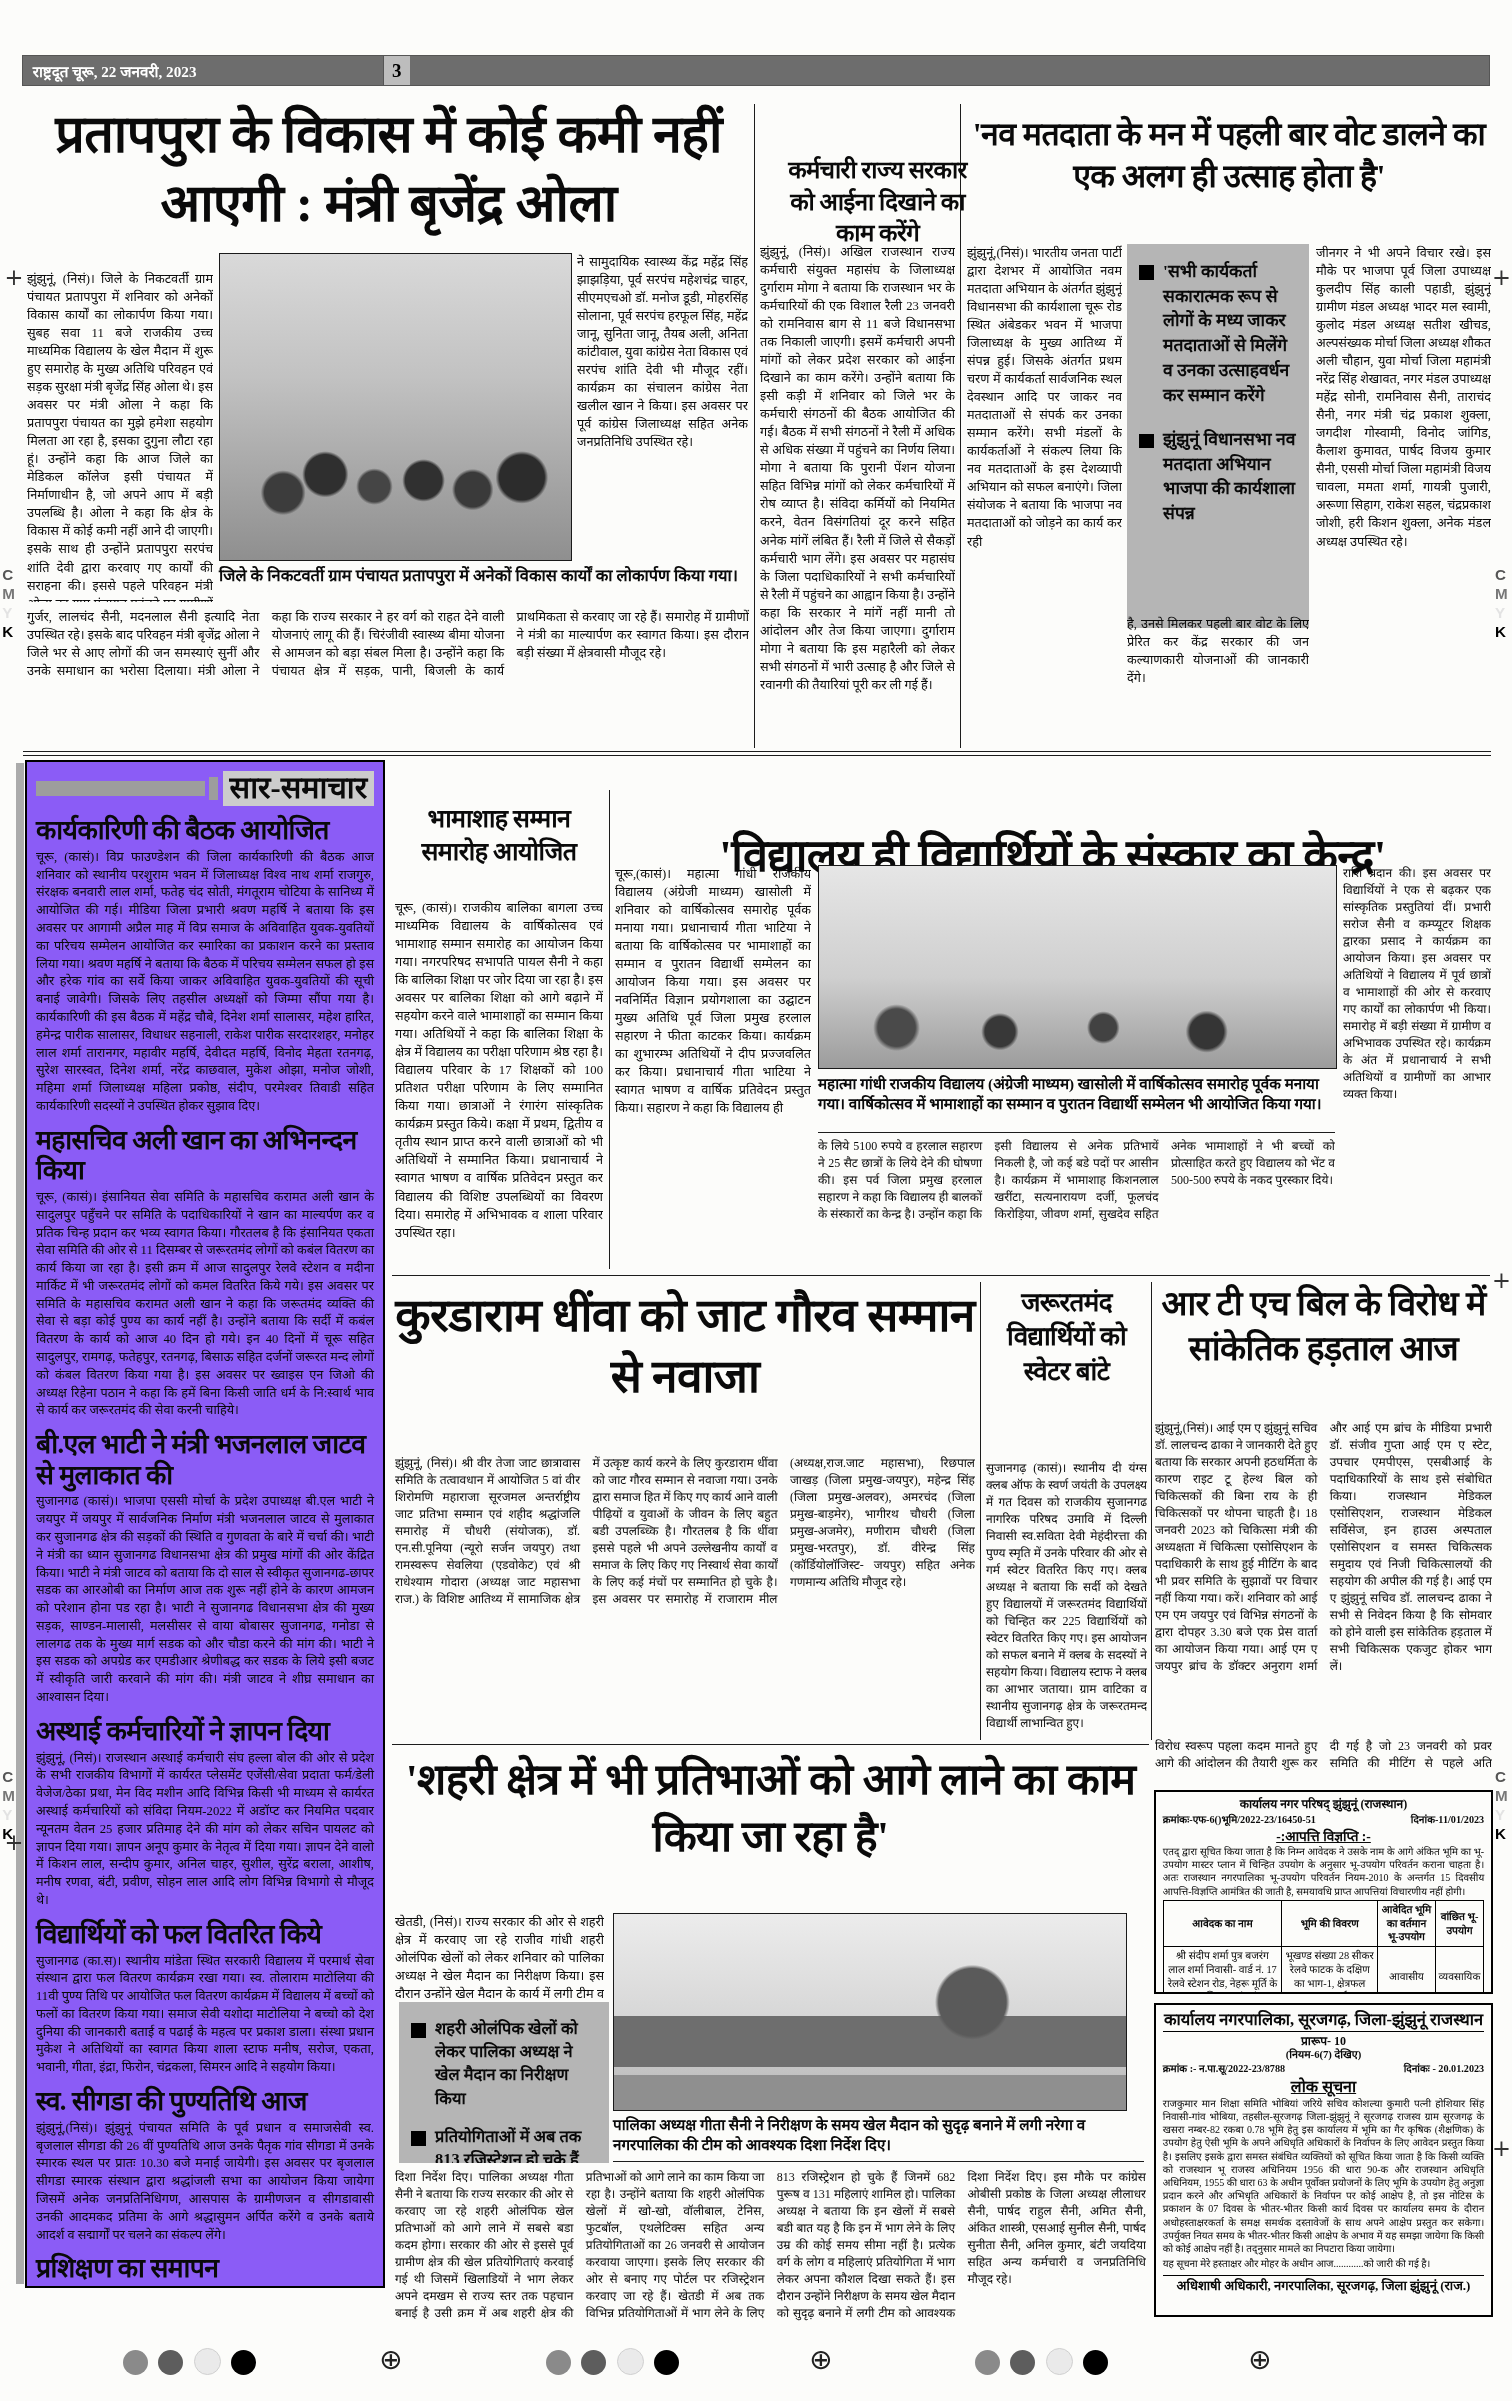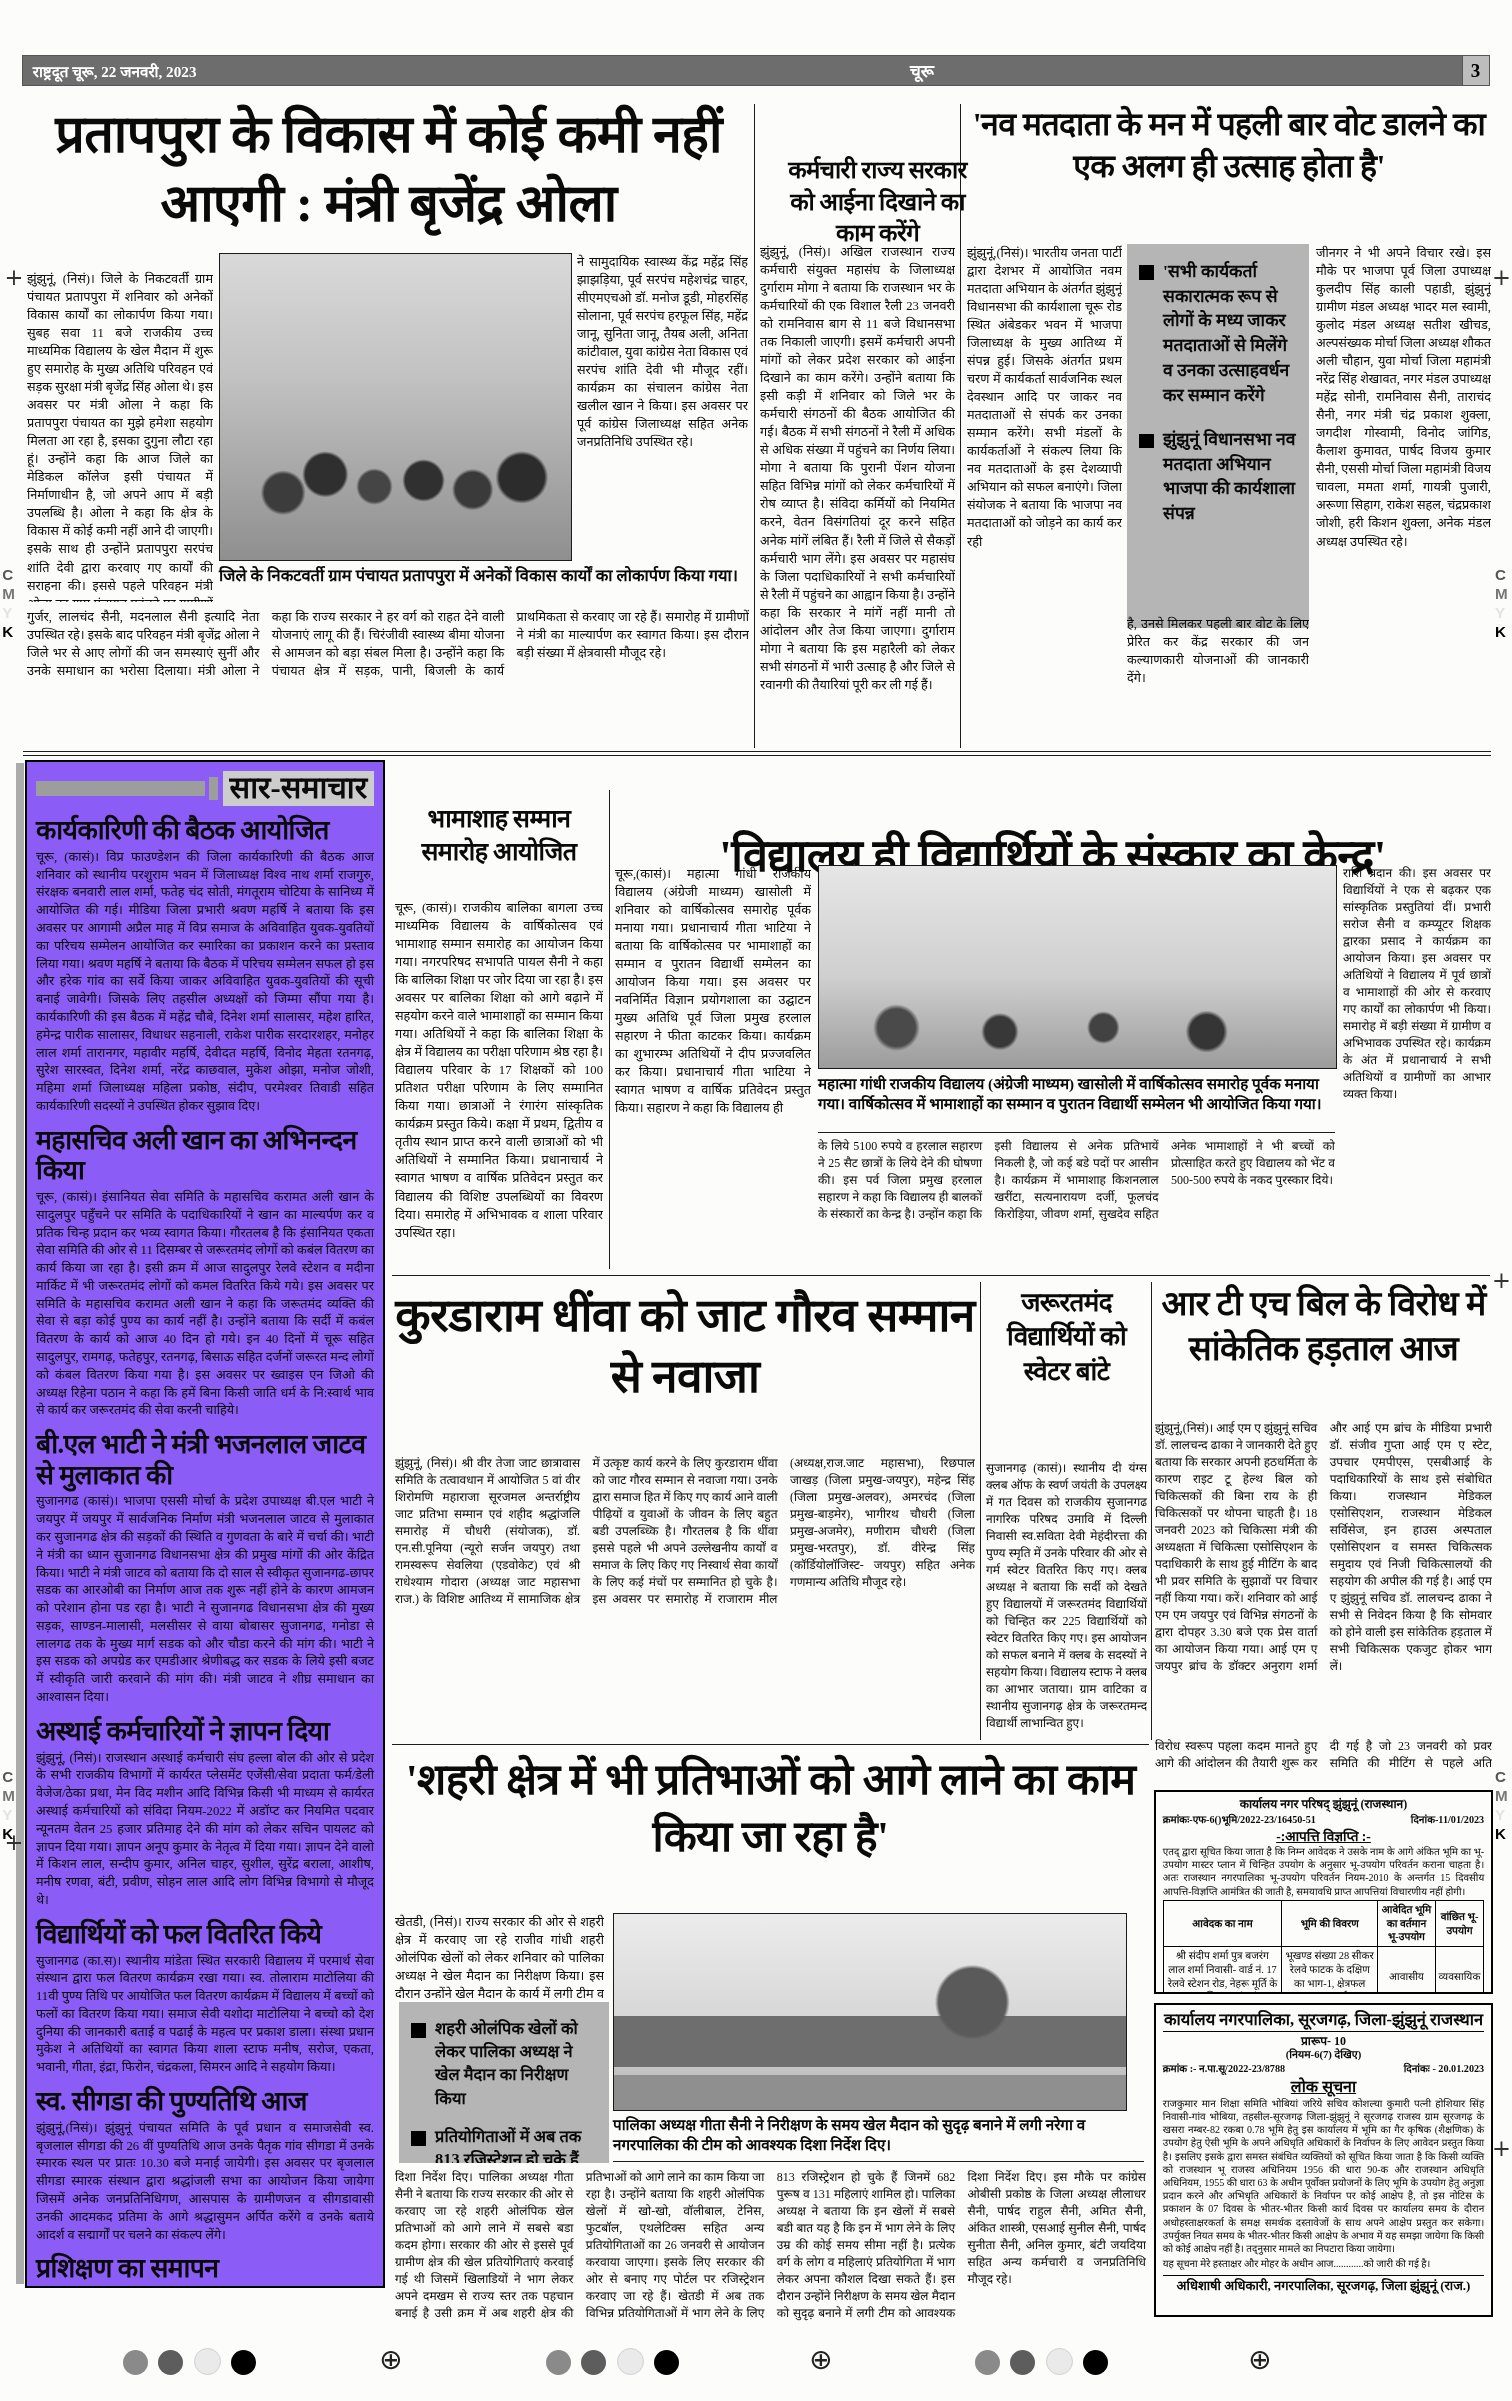--- a/index.html
+++ b/index.html
@@ -71,38 +71,37 @@
         font-weight:bold;font-size:15.2px;line-height:1.25;}
   .gray-strip{background:#ababab;}
 </style>
 </head>
 <body>
 
 <div id="page">
 
   <div class="abs masthead">
     <span class="mh-left">राष्ट्रदूत चूरू, 22 जनवरी, 2023</span>
-    <span class="mh-center">चूरू</span>
     <span class="mh-page">3</span>
   </div>
 
   <div class="abs hl" style="left:27px;top:101px;width:723px;height:163px;font-size:52px;">प्रतापपुरा के विकास में कोई कमी नहीं आएगी : मंत्री बृजेंद्र ओला</div>
   <div class="abs body-txt" style="left:27px;top:270px;width:186px;height:332px;">झुंझुनूं, (निसं)। जिले के निकटवर्ती ग्राम पंचायत प्रतापपुरा में शनिवार को अनेकों विकास कार्यों का लोकार्पण किया गया। सुबह सवा 11 बजे राजकीय उच्च माध्यमिक विद्यालय के खेल मैदान में शुरू हुए समारोह के मुख्य अतिथि परिवहन एवं सड़क सुरक्षा मंत्री बृजेंद्र सिंह ओला थे। इस अवसर पर मंत्री ओला ने कहा कि प्रतापपुरा पंचायत का मुझे हमेशा सहयोग मिलता आ रहा है, इसका दुगुना लौटा रहा हूं। उन्होंने कहा कि आज जिले का मेडिकल कॉलेज इसी पंचायत में निर्माणाधीन है, जो अपने आप में बड़ी उपलब्धि है। ओला ने कहा कि क्षेत्र के विकास में कोई कमी नहीं आने दी जाएगी। इसके साथ ही उन्होंने प्रतापपुरा सरपंच शांति देवी द्वारा करवाए गए कार्यों की सराहना की। इससे पहले परिवहन मंत्री ओला का ग्राम पंचायत पहुंचने पर ग्रामीणों ने स्वागत किया।</div>
   <div class="abs photo ph1" style="left:219px;top:253px;width:351px;height:306px;"></div>
   <div class="abs body-txt" style="left:577px;top:253px;width:171px;height:349px;">ने सामुदायिक स्वास्थ्य केंद्र महेंद्र सिंह झाझड़िया, पूर्व सरपंच महेशचंद्र चाहर, सीएमएचओ डॉ. मनोज डूडी, मोहरसिंह सोलाना, पूर्व सरपंच हरफूल सिंह, महेंद्र जानू, सुनिता जानू, तैयब अली, अनिता कांटीवाल, युवा कांग्रेस नेता विकास एवं सरपंच शांति देवी भी मौजूद रहीं। कार्यक्रम का संचालन कांग्रेस नेता खलील खान ने किया। इस अवसर पर पूर्व कांग्रेस जिलाध्यक्ष सहित अनेक जनप्रतिनिधि उपस्थित रहे।</div>
   <div class="abs caption" style="left:219px;top:565px;width:702px;height:32px;">जिले के निकटवर्ती ग्राम पंचायत प्रतापपुरा में अनेकों विकास कार्यों का लोकार्पण किया गया।</div>
   <div class="abs body-txt cols3" style="left:27px;top:608px;width:722px;height:140px;">गुर्जर, लालचंद सैनी, मदनलाल सैनी इत्यादि नेता उपस्थित रहे। इसके बाद परिवहन मंत्री बृजेंद्र ओला ने जिले भर से आए लोगों की जन समस्याएं सुनीं और उनके समाधान का भरोसा दिलाया। मंत्री ओला ने कहा कि राज्य सरकार ने हर वर्ग को राहत देने वाली योजनाएं लागू की हैं। चिरंजीवी स्वास्थ्य बीमा योजना से आमजन को बड़ा संबल मिला है। उन्होंने कहा कि पंचायत क्षेत्र में सड़क, पानी, बिजली के कार्य प्राथमिकता से करवाए जा रहे हैं। समारोह में ग्रामीणों ने मंत्री का माल्यार्पण कर स्वागत किया। इस दौरान बड़ी संख्या में क्षेत्रवासी मौजूद रहे।</div>
 
   <div class="abs vrule" style="left:754px;top:104px;height:644px;"></div>
   <div class="abs vrule" style="left:960px;top:104px;height:644px;"></div>
 
   <div class="abs hl" style="left:780px;top:107px;width:195px;height:129px;font-size:24px;margin-top:48px;">कर्मचारी राज्य सरकार को आईना दिखाने का काम करेंगे</div>
   <div class="abs body-txt" style="left:760px;top:243px;width:195px;height:505px;">झुंझुनूं, (निसं)। अखिल राजस्थान राज्य कर्मचारी संयुक्त महासंघ के जिलाध्यक्ष दुर्गाराम मोगा ने बताया कि राजस्थान भर के कर्मचारियों की एक विशाल रैली 23 जनवरी को रामनिवास बाग से 11 बजे विधानसभा तक निकाली जाएगी। इसमें कर्मचारी अपनी मांगों को लेकर प्रदेश सरकार को आईना दिखाने का काम करेंगे। उन्होंने बताया कि इसी कड़ी में शनिवार को जिले भर के कर्मचारी संगठनों की बैठक आयोजित की गई। बैठक में सभी संगठनों ने रैली में अधिक से अधिक संख्या में पहुंचने का निर्णय लिया। मोगा ने बताया कि पुरानी पेंशन योजना सहित विभिन्न मांगों को लेकर कर्मचारियों में रोष व्याप्त है। संविदा कर्मियों को नियमित करने, वेतन विसंगतियां दूर करने सहित अनेक मांगें लंबित हैं। रैली में जिले से सैकड़ों कर्मचारी भाग लेंगे। इस अवसर पर महासंघ के जिला पदाधिकारियों ने सभी कर्मचारियों से रैली में पहुंचने का आह्वान किया है। उन्होंने कहा कि सरकार ने मांगें नहीं मानी तो आंदोलन और तेज किया जाएगा। दुर्गाराम मोगा ने बताया कि इस महारैली को लेकर सभी संगठनों में भारी उत्साह है और जिले से रवानगी की तैयारियां पूरी कर ली गई हैं।</div>
 
-  <div class="abs hl" style="left:967px;top:103px;width:524px;height:136px;font-size:32px;">'नव मतदाता के मन में पहली बार वोट डालने का एक अलग ही उत्साह होता है'</div>
+  <div class="abs hl" style="left:967px;top:113px;width:524px;height:136px;font-size:32px;">'नव मतदाता के मन में पहली बार वोट डालने का एक अलग ही उत्साह होता है'</div>
   <div class="abs body-txt" style="left:967px;top:244px;width:155px;height:504px;">झुंझुनूं,(निसं)। भारतीय जनता पार्टी द्वारा देशभर में आयोजित नवम मतदाता अभियान के अंतर्गत झुंझुनूं विधानसभा की कार्यशाला चूरू रोड स्थित अंबेडकर भवन में भाजपा जिलाध्यक्ष के मुख्य आतिथ्य में संपन्न हुई। जिसके अंतर्गत प्रथम चरण में कार्यकर्ता सार्वजनिक स्थल देवस्थान आदि पर जाकर नव मतदाताओं से संपर्क कर उनका सम्मान करेंगे। सभी मंडलों के कार्यकर्ताओं ने संकल्प लिया कि नव मतदाताओं के इस देशव्यापी अभियान को सफल बनाएंगे। जिला संयोजक ने बताया कि भाजपा नव मतदाताओं को जोड़ने का कार्य कर रही</div>
   <div class="abs graybox" style="left:1127px;top:244px;width:157px;height:355px;">
     <div class="bullet-item">
       <span class="bullet-sq"></span>
       <span>'सभी कार्यकर्ता सकारात्मक रूप से लोगों के मध्य जाकर मतदाताओं से मिलेंगे व उनका उत्साहवर्धन कर सम्मान करेंगे</span>
     </div>
     <div class="bullet-item">
       <span class="bullet-sq"></span>
       <span>झुंझुनूं विधानसभा नव मतदाता अभियान भाजपा की कार्यशाला संपन्न</span>
     </div>

